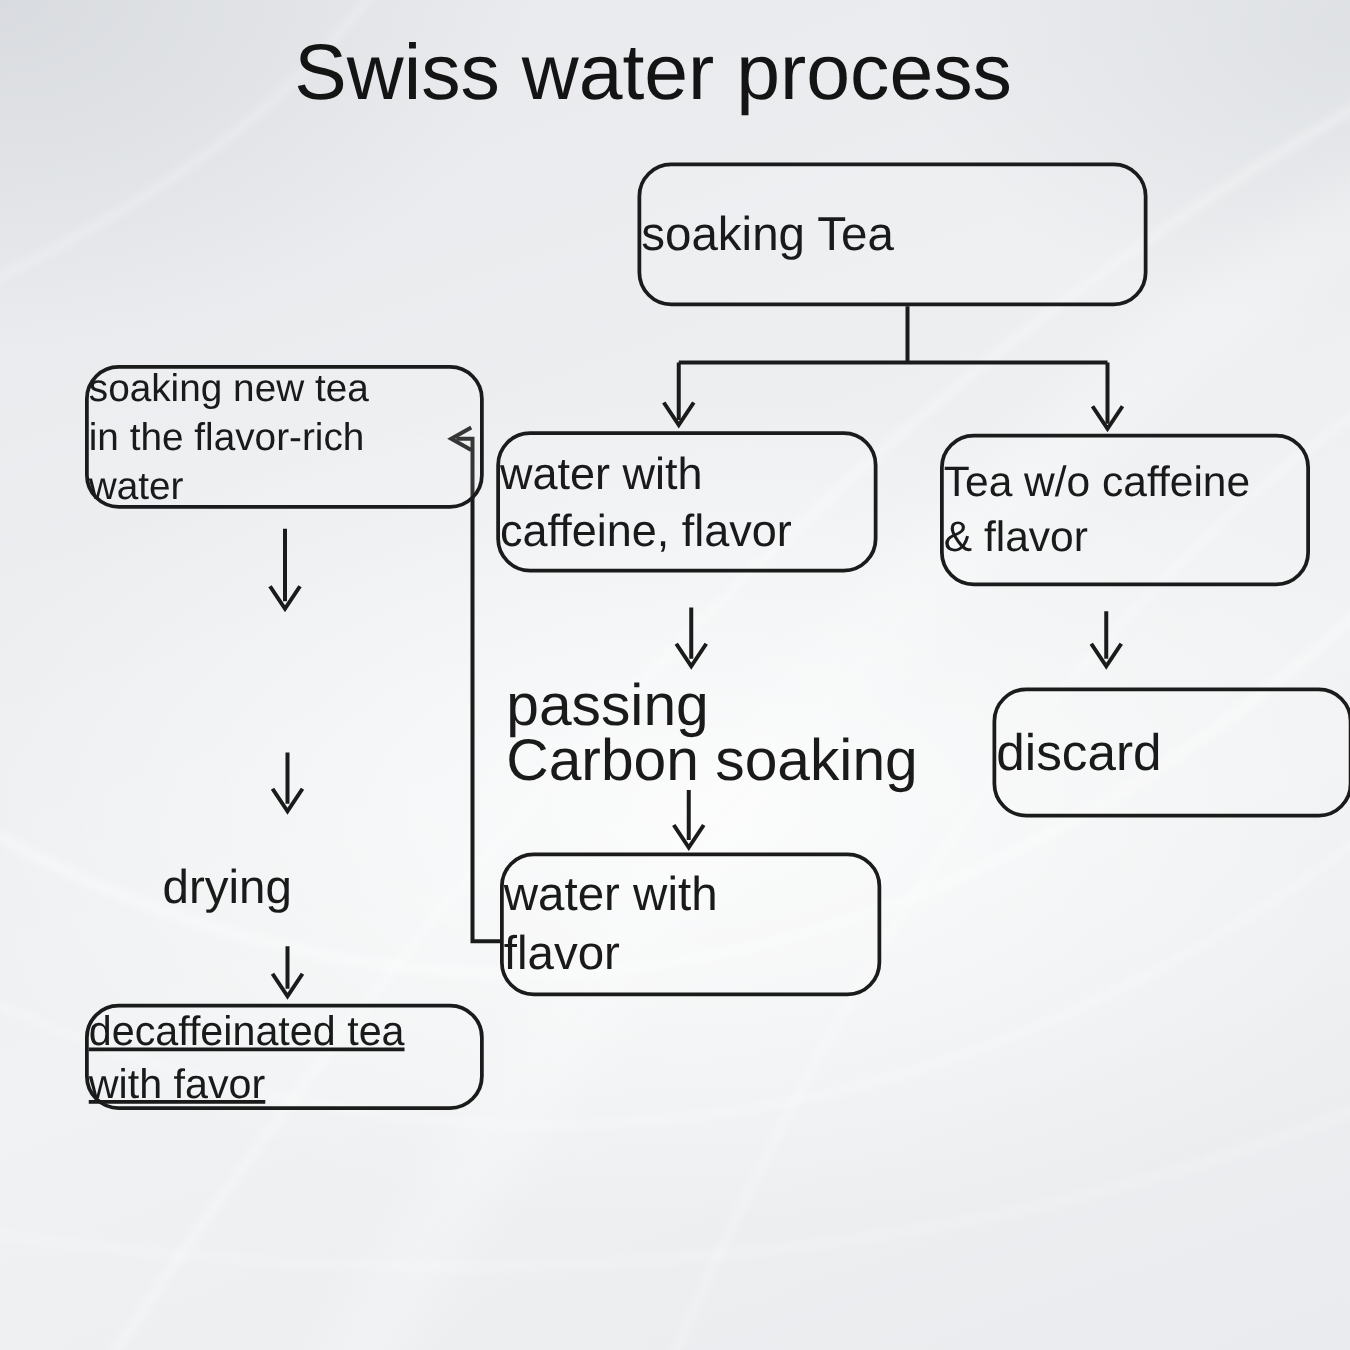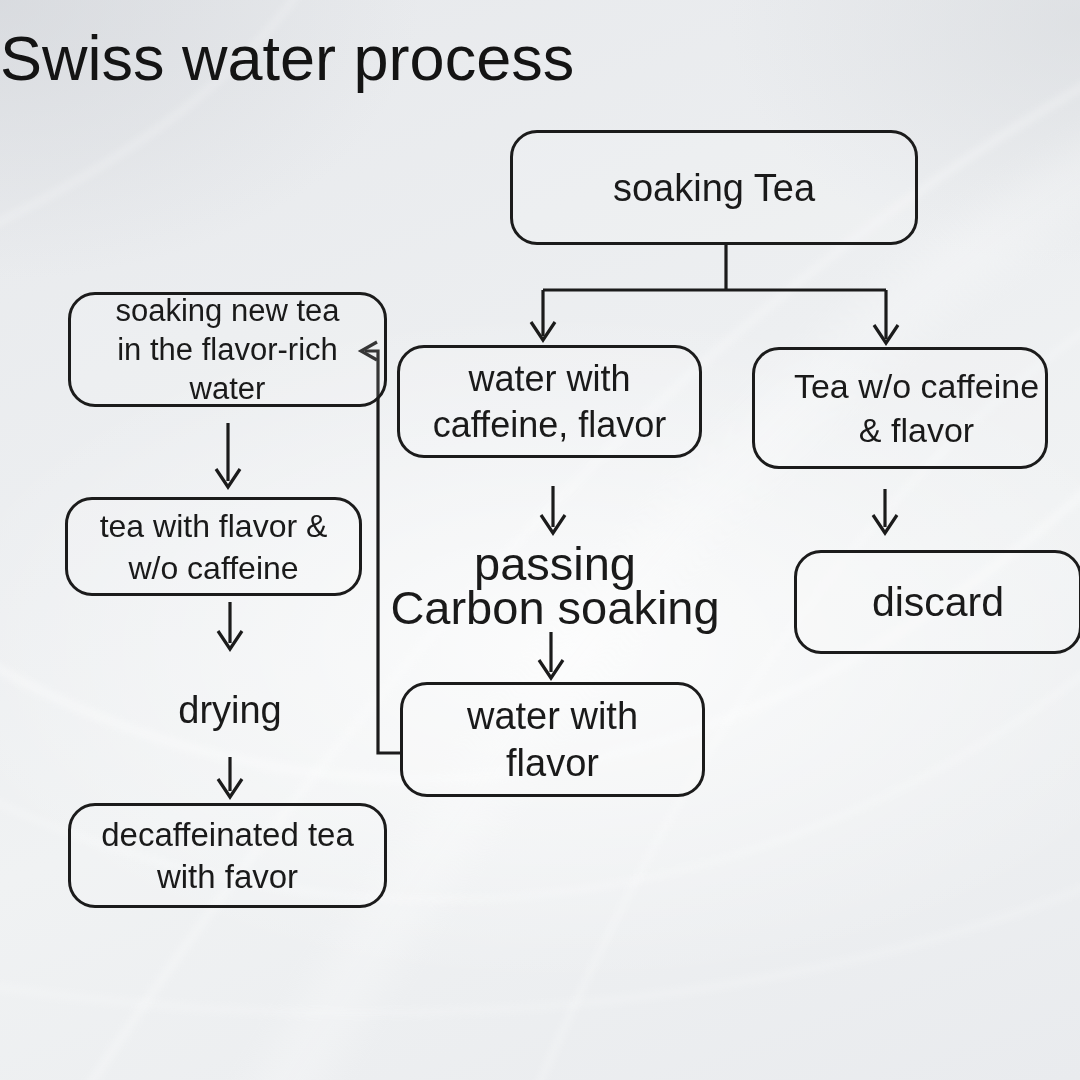--- a/index.html
+++ b/index.html
@@ -12,28 +12,28 @@
     color:#1a1a1a;
     background:
       radial-gradient(ellipse 980px 520px at 52% 60%, rgba(255,255,255,0.75), rgba(255,255,255,0) 65%),
       radial-gradient(ellipse 600px 400px at 0% 0%, rgba(205,208,213,0.55), rgba(205,208,213,0) 70%),
       radial-gradient(ellipse 500px 350px at 100% 2%, rgba(210,213,217,0.5), rgba(210,213,217,0) 70%),
       linear-gradient(160deg,#e7e9ec 0%, #edeff1 42%, #f0f2f3 60%, #e9ebee 100%);
   }
   .bg-swirls{position:absolute;left:0;top:0;pointer-events:none;}
   .title{
     position:absolute;left:0;top:24px;width:1045px;
-    margin:0;text-align:left;
+    margin:0;text-align:center;
     font-size:63px;font-weight:400;letter-spacing:0px;line-height:1.1;
     color:#141414;
   }
   .connectors{position:absolute;left:0;top:0;pointer-events:none;}
   .node{
     position:absolute;
-    display:flex;flex-direction:column;justify-content:center;align-items:center;
+    display:flex;flex-direction:column;justify-content:center;align-items:flex-start;
     text-align:center;
     box-sizing:border-box;
   }
   .box{
     border:3.4px solid #1b1b1b;
     border-radius:27px;
     background:rgba(255,255,255,0.12);
   }
   .node .line{display:block;white-space:nowrap;}
 </style>
@@ -95,21 +95,21 @@
 
   <div class="node box" style="left:510px;top:130px;width:408px;height:115px;font-size:38px;line-height:46px;">
     <span class="line">soaking Tea</span>
   </div>
 
   <div class="node box" style="left:397px;top:345px;width:305px;height:113px;font-size:36px;line-height:46px;">
     <span class="line">water with</span>
     <span class="line">caffeine, flavor</span>
   </div>
 
-  <div class="node box" style="left:752px;top:347px;width:296px;height:122px;font-size:34px;line-height:44px;padding-left:33px;">
+  <div class="node box" style="left:752px;top:347px;width:296px;height:122px;font-size:34px;line-height:44px;">
     <span class="line">Tea w/o caffeine</span>
     <span class="line">&amp; flavor</span>
   </div>
 
   <div class="node" style="left:405px;top:540px;width:300px;height:92px;font-size:47px;line-height:44px;">
     <span class="line">passing</span>
     <span class="line">Carbon soaking</span>
   </div>
 
   <div class="node box" style="left:400px;top:682px;width:305px;height:115px;font-size:38px;line-height:47px;">
@@ -120,27 +120,23 @@
   <div class="node box" style="left:794px;top:550px;width:288px;height:104px;font-size:41px;">
     <span class="line">discard</span>
   </div>
 
   <div class="node box" style="left:68px;top:292px;width:319px;height:115px;font-size:31px;line-height:39px;">
     <span class="line">soaking new tea</span>
     <span class="line">in the flavor-rich</span>
     <span class="line">water</span>
   </div>
 
-  <div class="node box" style="left:65px;top:497px;width:297px;height:99px;font-size:32px;line-height:42px;">
-    <span class="line">tea with flavor &amp;</span>
-    <span class="line">w/o caffeine</span>
-  </div>
 
   <div class="node" style="left:130px;top:684px;width:200px;height:52px;font-size:38px;">
     <span class="line">drying</span>
   </div>
 
-  <div class="node box" style="left:68px;top:803px;width:319px;height:105px;font-size:33px;line-height:42px;">
+  <div class="node box" style="left:68px;top:803px;width:319px;height:85px;font-size:33px;line-height:42px;text-decoration:underline;">
     <span class="line">decaffeinated tea</span>
     <span class="line">with favor</span>
   </div>
 
 </div>
 
 </body></html>

